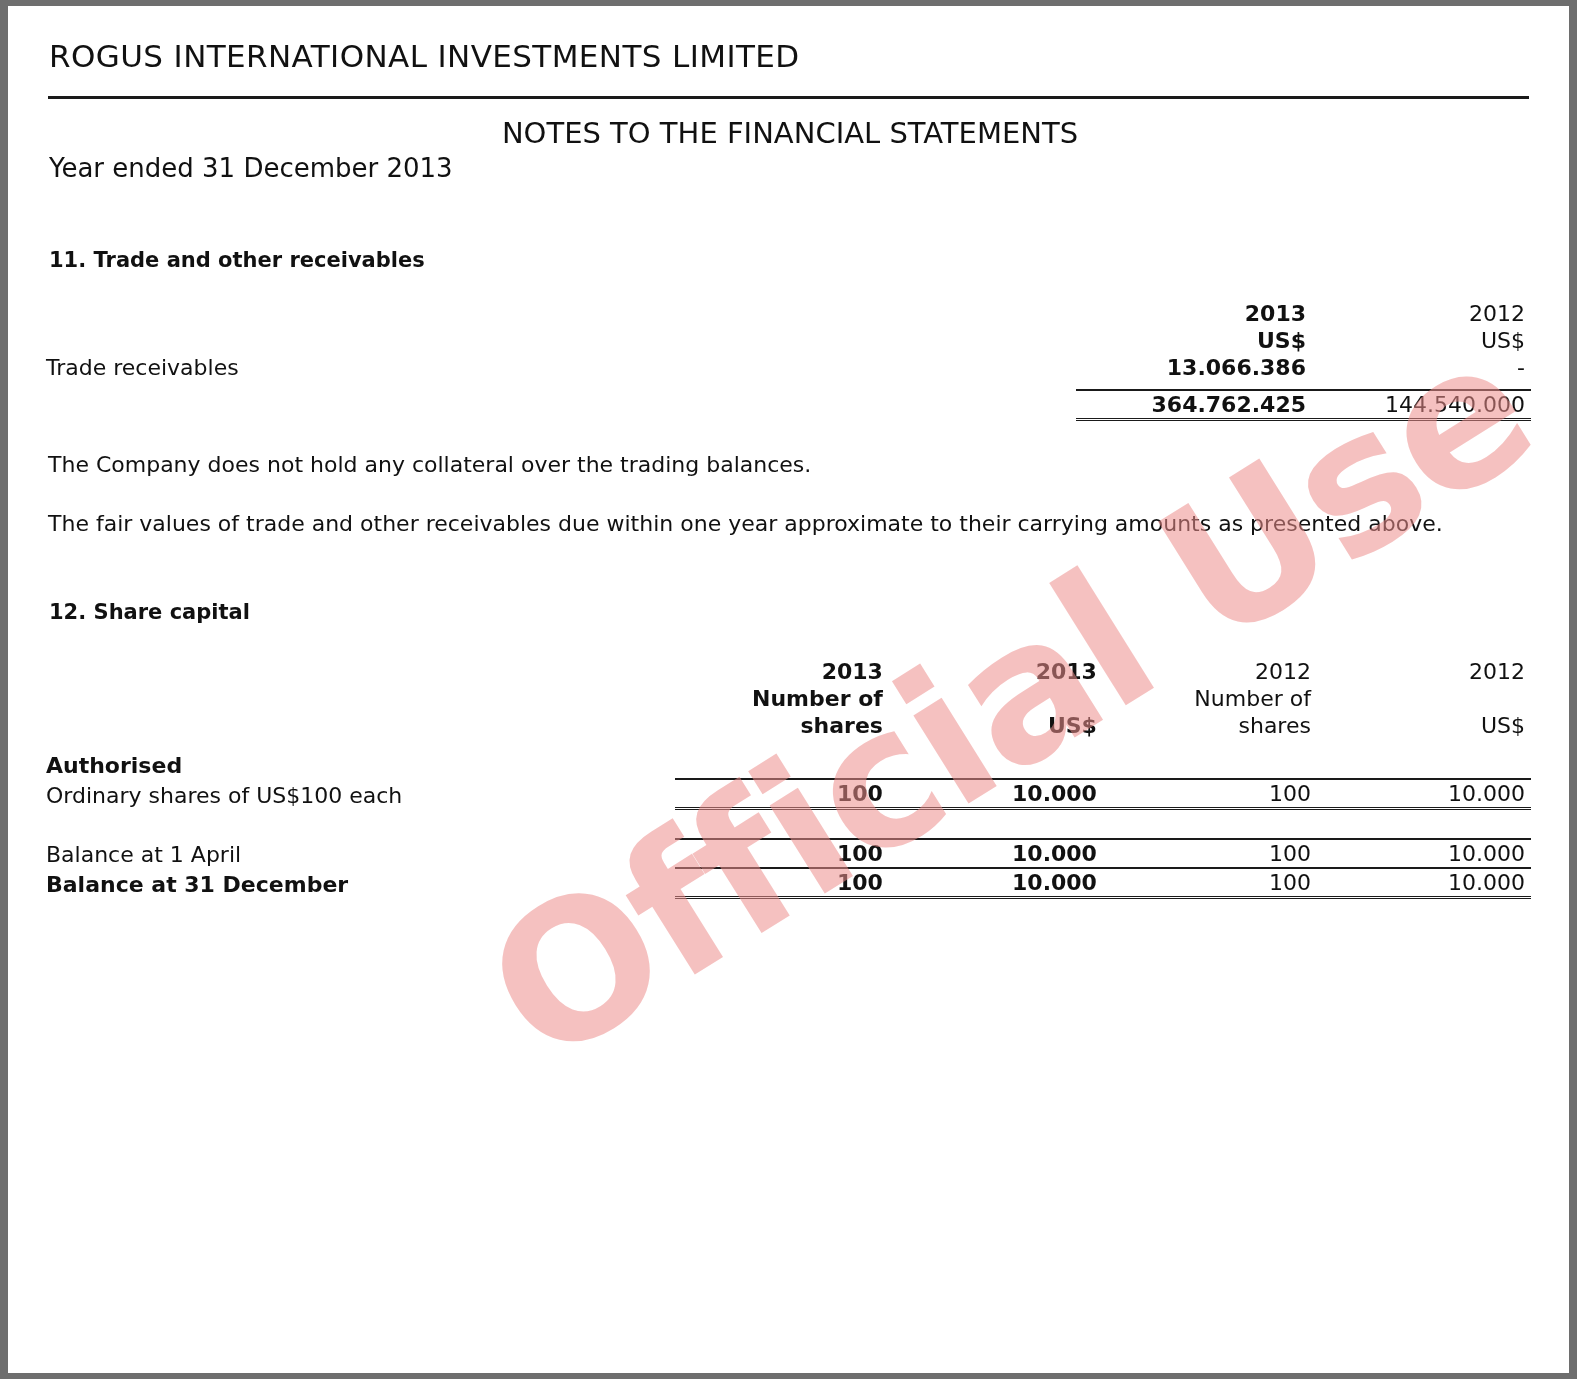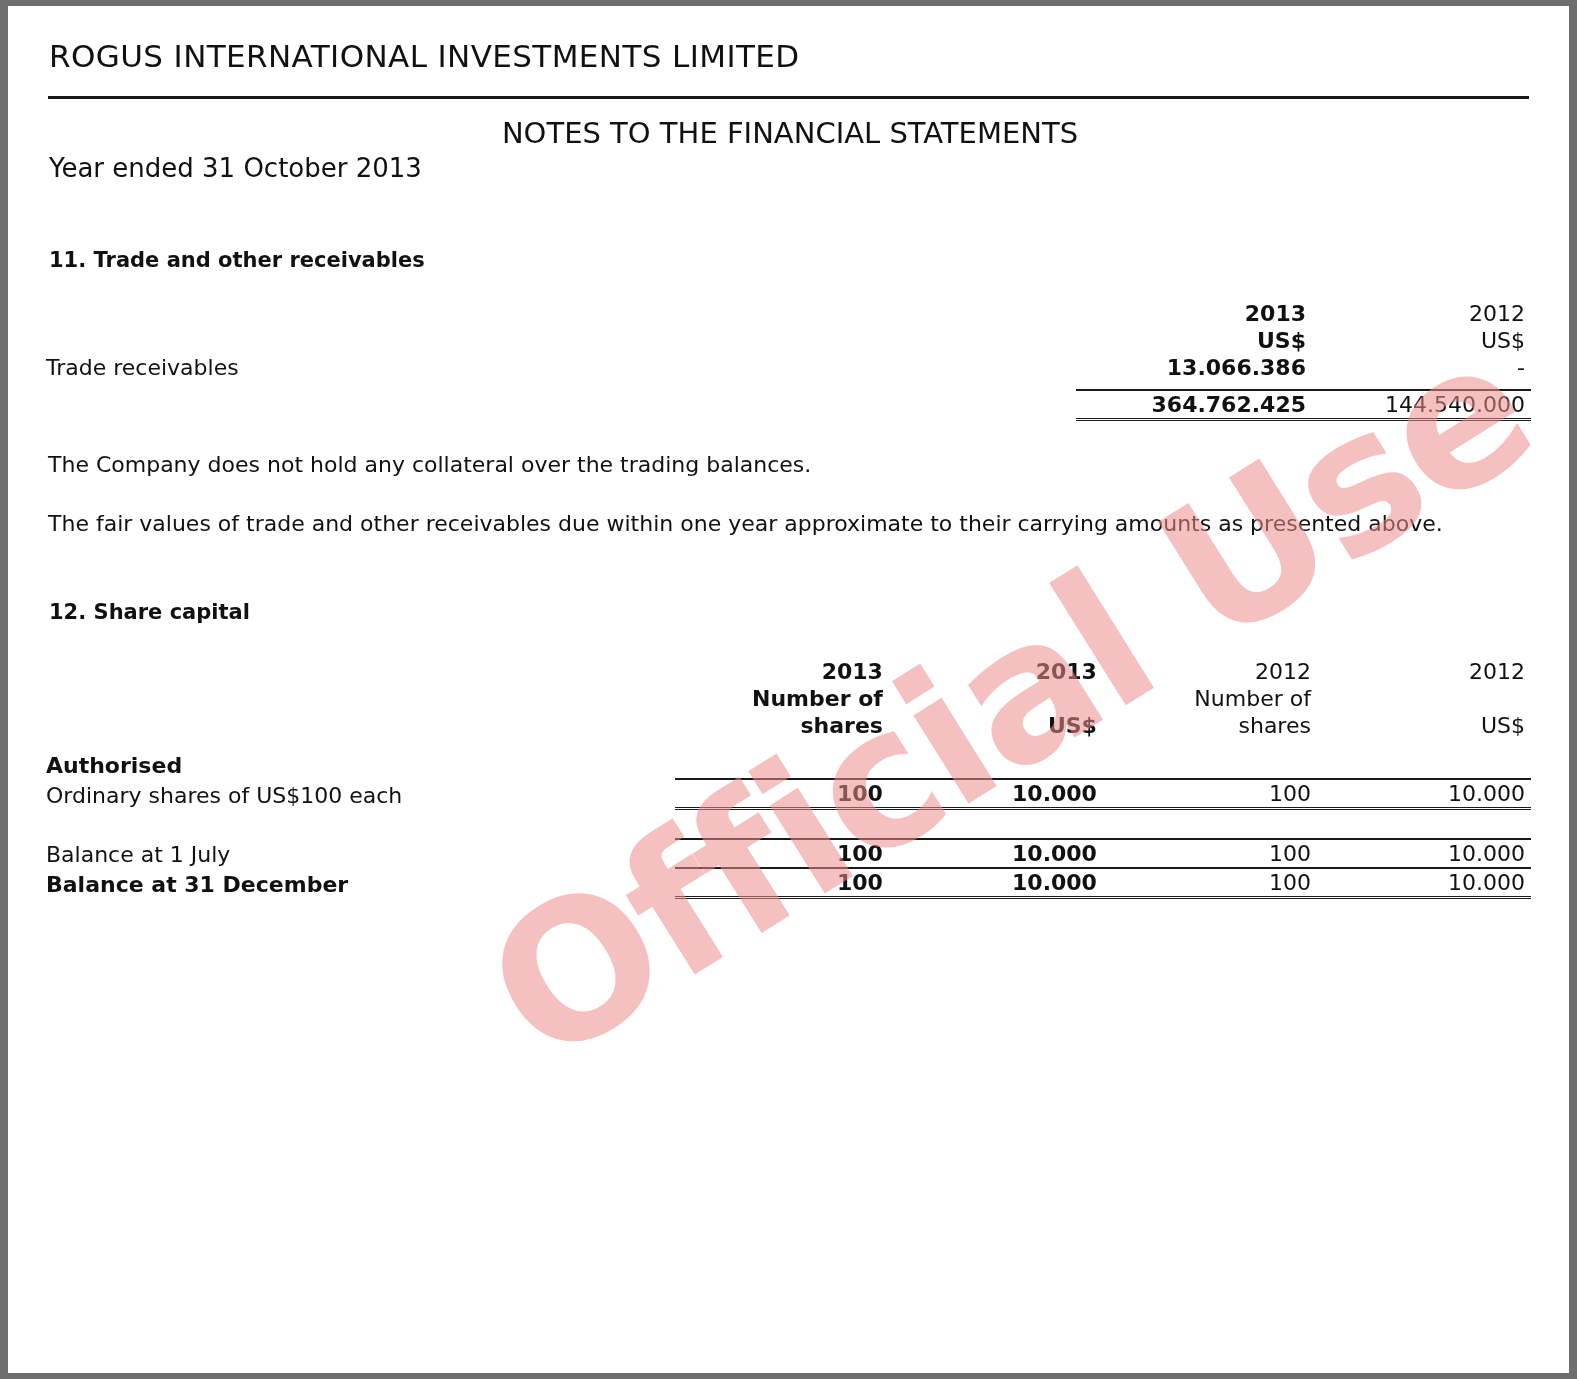--- a/index.html
+++ b/index.html
@@ -153,21 +153,21 @@
     <span>Official Use</span>
   </div>
 
   <div class="content">
 
     <div class="company-title">ROGUS INTERNATIONAL INVESTMENTS LIMITED</div>
 
     <div class="rule"></div>
 
     <div class="doc-head">NOTES TO THE FINANCIAL STATEMENTS</div>
-    <div class="doc-sub">Year ended 31 October 2013</div>
+    <div class="doc-sub">Year ended 31 December 2013</div>
 
     <div class="note-title">11. Trade and other receivables</div>
 
     <table class="fin r11">
       <tbody>
           <tr>
         <td class="lbl"></td>
         <td class="num c2013 bold hdr">2013</td>
         <td class="num c2012 hdr">2012</td>
       </tr>
@@ -240,21 +240,21 @@
 
       <tr class="pad-gap">
             <td></td>
             <td></td>
             <td></td>
             <td></td>
             <td></td>
           </tr>
 
       <tr>
-        <td class="lbl">Balance at 1 July</td>
+        <td class="lbl">Balance at 1 April</td>
         <td class="num bold line-top">100</td>
         <td class="num bold line-top">10.000</td>
         <td class="num line-top">100</td>
         <td class="num line-top">10.000</td>
       </tr>
       <tr>
         <td class="lbl bold">Balance at 31 December</td>
         <td class="num bold dbl">100</td>
         <td class="num bold dbl">10.000</td>
         <td class="num dbl">100</td>

